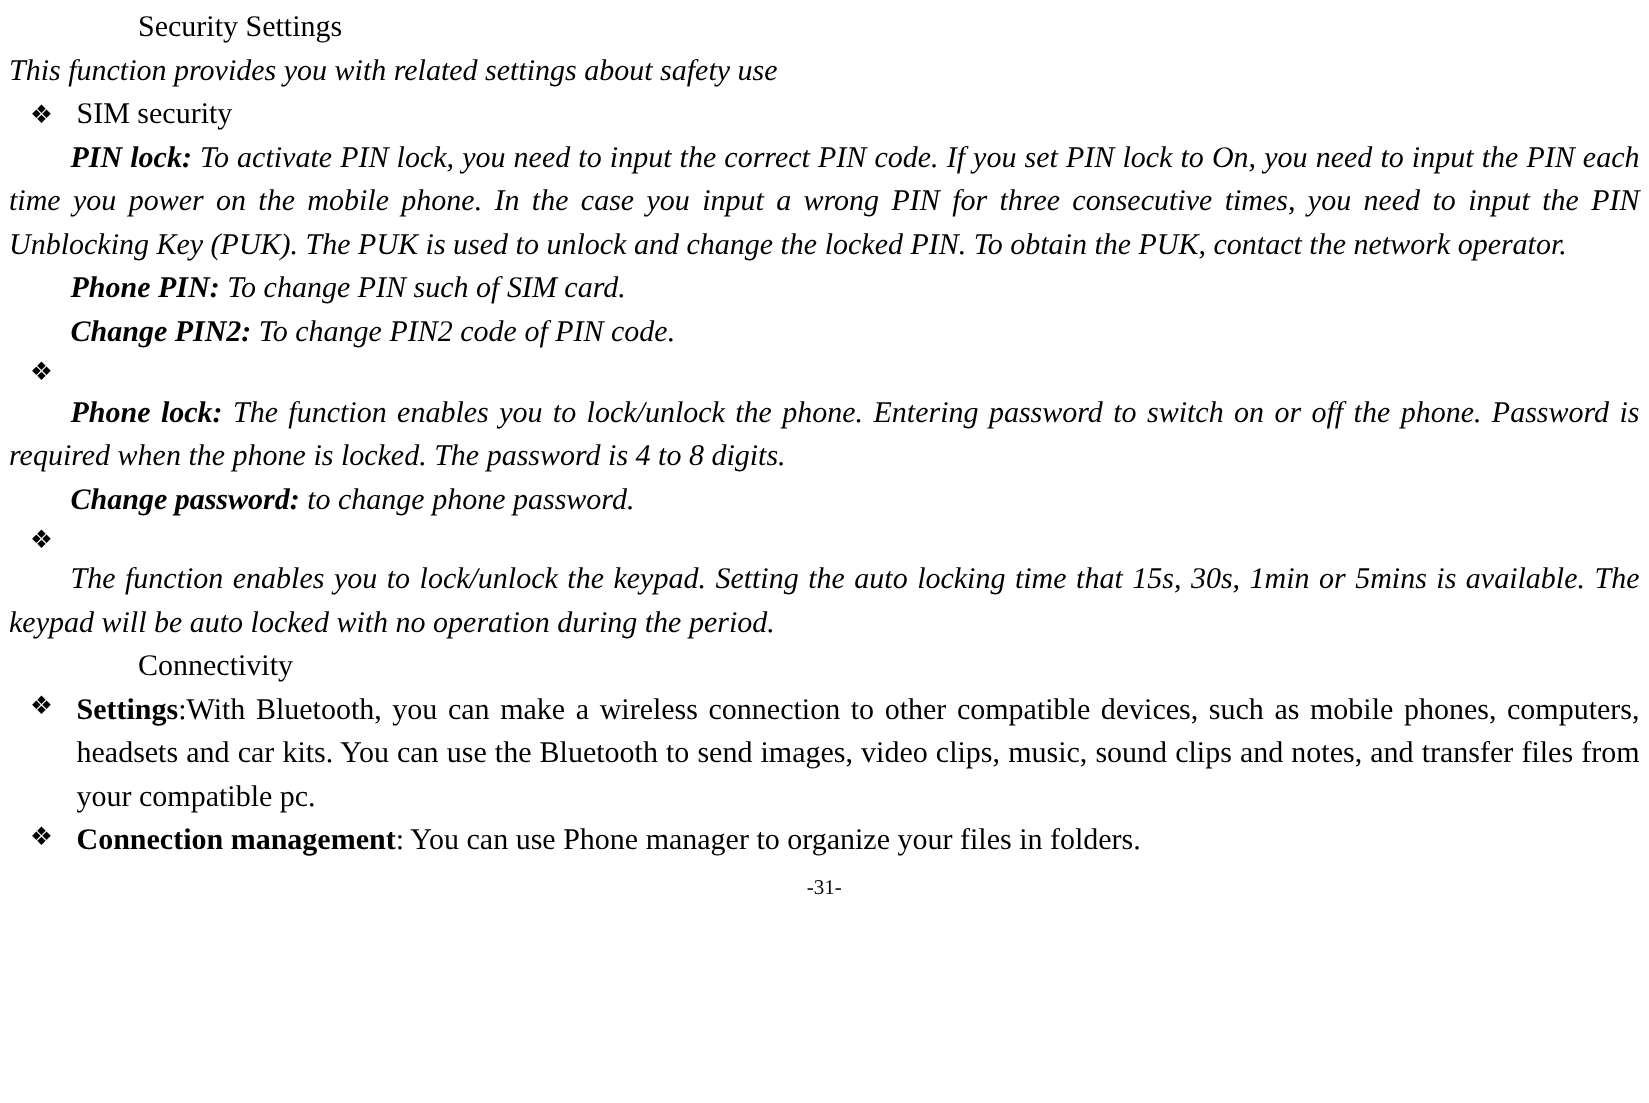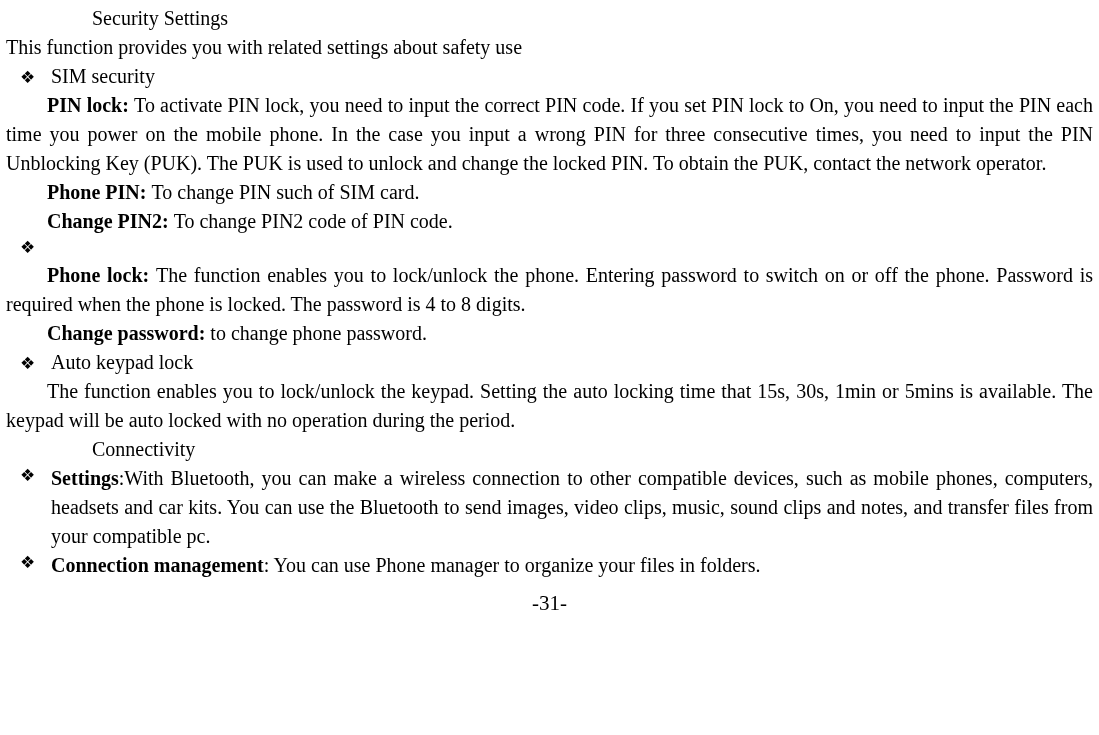--- a/index.html
+++ b/index.html
@@ -30,33 +30,34 @@
     flex: 0 0 31px;
     font-size: 17px;
     text-align: left;
   }
   .bullet-text {
     font-weight: normal;
   }
   .para {
     text-align: justify;
     margin: 0;
+    font-style: italic;
   }
   .para .first-indent {
     display: inline-block;
     width: 41px;
   }
   .para-hang {
     text-align: justify;
     margin: 0 0 0 45px;
   }
   .bold { font-weight: bold; }
   .pagenum {
     text-align: center;
-    font-size: 21px;
+    font-size: 14px;
     margin-top: 8px;
   }
 </style>
 </head>
 <body>
 
 <div class="indent-heading">Security Settings</div>
 
 <p class="para intro">This function provides you with related settings about safety use</p>
 
@@ -74,21 +75,20 @@
 <div class="bullet-row">
   <span class="bullet-mark">❖</span>
 </div>
 
 <p class="para"><span class="first-indent"></span><span class="bold">Phone lock: </span><span>The function enables you to lock/unlock the phone. Entering password to switch on or off the phone. Password is required when the phone is locked. The password is 4 to 8 digits.</span></p>
 
 <p class="para"><span class="first-indent"></span><span class="bold">Change password: </span><span>to change phone password.</span></p>
 
 <div class="bullet-row">
   <span class="bullet-mark">❖</span>
-  <span class="bullet-text">Auto keypad lock</span>
 </div>
 
 <p class="para"><span class="first-indent"></span><span>The function enables you to lock/unlock the keypad. Setting the auto locking time that 15s, 30s, 1min or 5mins is available. The keypad will be auto locked with no operation during the period.</span></p>
 
 <div class="indent-heading">Connectivity</div>
 
 <div class="bullet-row" style="align-items:flex-start;">
   <span class="bullet-mark">❖</span>
   <p class="para-hang" style="margin-left:0; flex:1;"><span class="bold">Settings</span><span>:With Bluetooth, you can make a wireless connection to other compatible devices, such as mobile phones, computers, headsets and car kits. You can use the Bluetooth to send images, video clips, music, sound clips and notes, and transfer files from your compatible pc.</span></p>
 </div>

